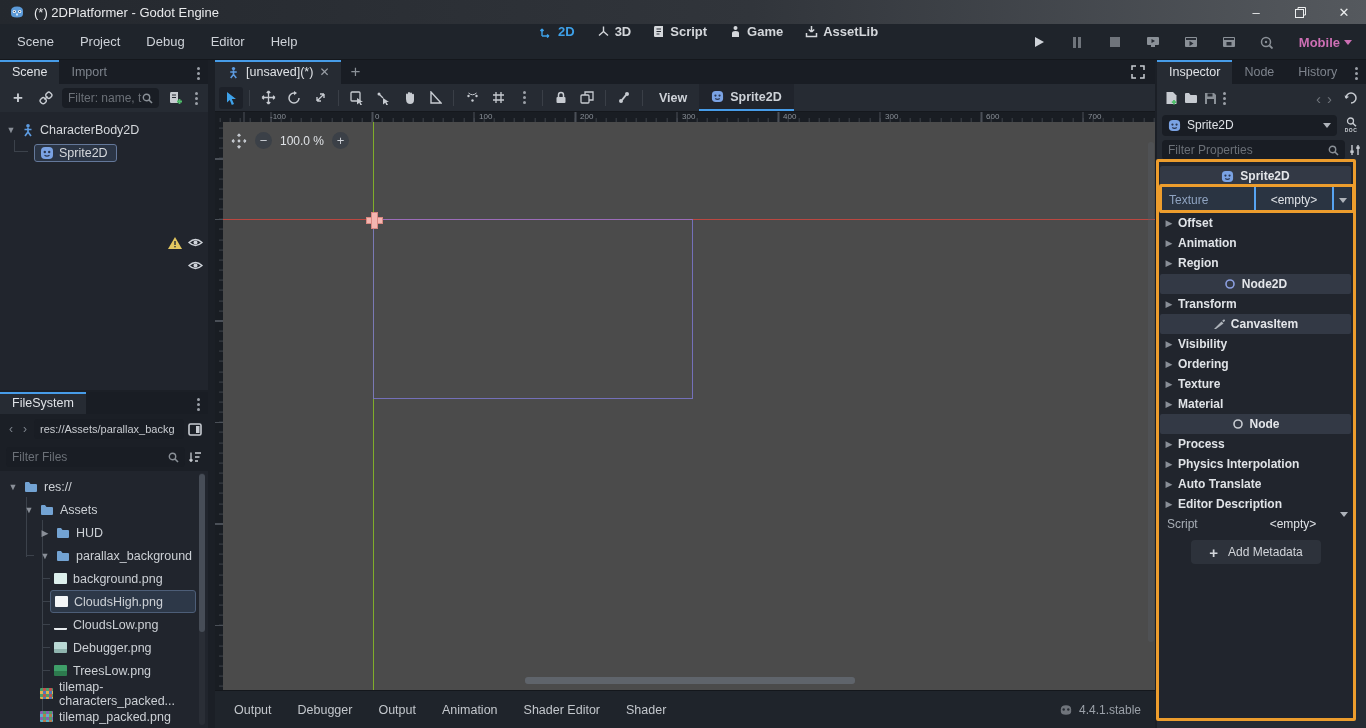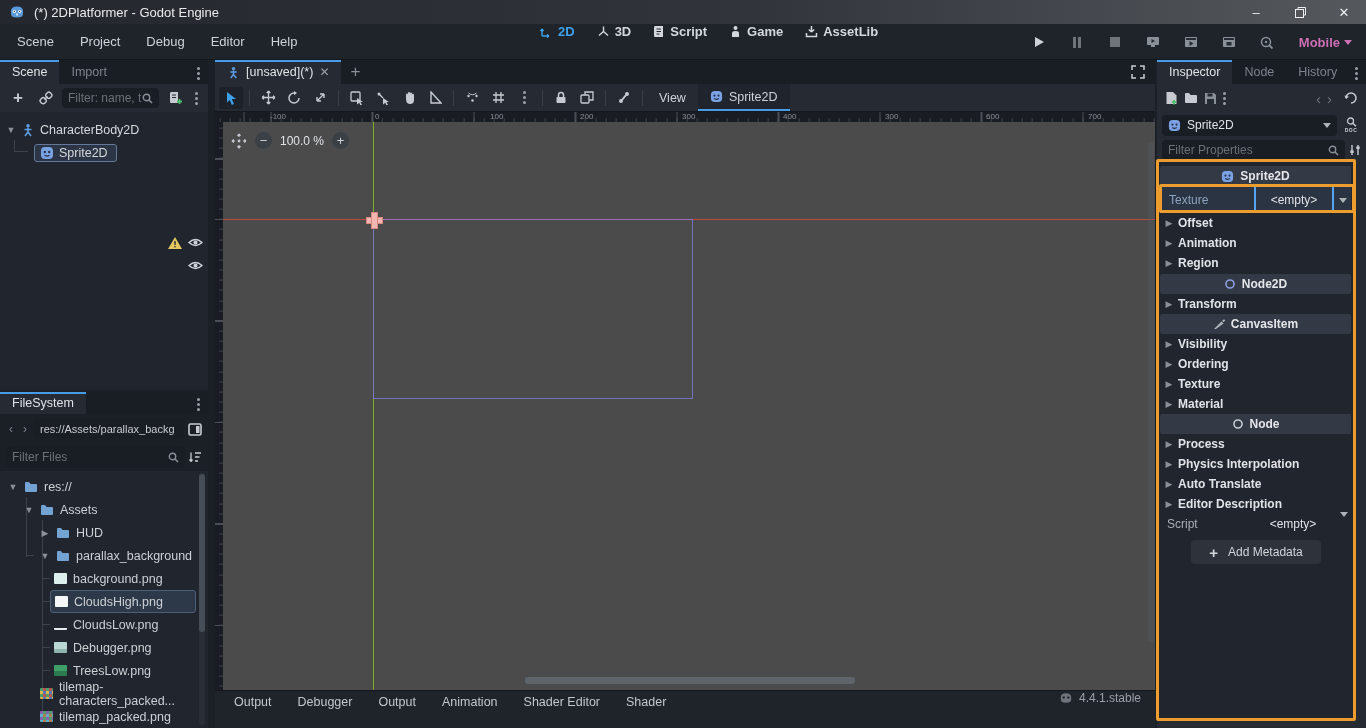--- a/index.html
+++ b/index.html
@@ -47,21 +47,21 @@
   .fs-row { position:absolute; height:23px; display:flex; align-items:center; gap:6px; color:#ccd0d5; font-size:12.5px; }
   .fs-row.selected { background:#2d3848; border:1px solid #4d5e78; border-radius:3px; }
   .thumb { width:13px; height:11px; border-radius:1px; flex:none; }
   .guide { position:absolute; background:#3c424b; }
   .scrollbar-v { position:absolute; background:#2a2e36; border-radius:3px; }
   .scroll-thumb { position:absolute; background:#474d57; border-radius:3px; }
   .chev { color:#8a8f98; font-size:9px; width:10px; text-align:center; flex:none; }
 
   
   .vp-tabbar { left:215px; top:60px; width:940px; height:24px; }
-  .vp-toolbar { left:215px; top:84px; width:940px; height:28px; background:#262b33; border-bottom:1px solid #15181d; display:flex; align-items:center; padding:0 4px; gap:2px; }
+  .vp-toolbar { left:215px; top:84px; width:940px; height:28px; background:#262b33; border-bottom:1px solid #15181d; display:flex; align-items:center; padding:0 4px; gap:2px;font-weight:bold; }
   .tool { width:24px; height:22px; display:flex; align-items:center; justify-content:center; border-radius:3px; }
   .tool.active { background:#1d2129; }
   .tsep { width:1px; height:16px; background:#3a3f47; margin:0 4px; }
   .ruler-top { left:215px; top:112px; width:940px; height:10px; background:#191d23; overflow:hidden; }
   .ruler-top::before { content:""; position:absolute; inset:0; background:repeating-linear-gradient(90deg,#3c4148 0 1px,transparent 1px 10.15px); background-position-x:4.7px; top:6px; }
   .ruler-top::after { content:""; position:absolute; inset:0; background:repeating-linear-gradient(90deg,#4a4f57 0 1px,transparent 1px 101.5px); background-position-x:55.5px; }
   .ruler-left { left:215px; top:122px; width:8px; height:568px; background:#191d23; overflow:hidden; }
   .ruler-left::before { content:""; position:absolute; inset:0; background:repeating-linear-gradient(180deg,#3c4148 0 1px,transparent 1px 10.15px); background-position-y:5.6px; left:4px; }
   .ruler-left::after { content:""; position:absolute; inset:0; background:repeating-linear-gradient(180deg,#4a4f57 0 1px,transparent 1px 101.5px); background-position-y:97px; }
   .rlabel { position:absolute; top:112px; font-size:8px; color:#8a9098; letter-spacing:0; }
@@ -71,21 +71,21 @@
   .vp-rect { position:absolute; left:150px; top:97px; width:320px; height:180px; border:1px solid rgba(122,116,198,.9); border-top-color:rgba(154,111,192,.95); }
   .cross { position:absolute; left:143px; top:90px; width:15px; height:15px; }
   .cross::before { content:""; position:absolute; left:0; top:5px; width:15px; height:5px; background:#f4b6b0; border:1px solid #d98880; }
   .cross::after { content:""; position:absolute; left:5px; top:0; width:5px; height:15px; background:#f4b6b0; border:1px solid #d98880; }
   .zoomw { position:absolute; left:8px; top:10px; display:flex; align-items:center; gap:8px; color:#dfe2e6; font-size:12px; }
   .zbtn { width:17px; height:17px; border-radius:50%; background:#3b4047; color:#cfd3d9; display:flex; align-items:center; justify-content:center; font-size:13px; line-height:1; }
   .hscroll { position:absolute; left:302px; top:555px; width:330px; height:7px; background:#5f646b; border-radius:3px; }
   .vscroll { position:absolute; right:1px; top:20px; width:6px; height:500px; background:rgba(90,95,102,.35); border-radius:3px; }
 
   
-  .bottombar { left:215px; top:690px; width:940px; height:38px; background:#1f242b; border-top:1px solid #14171c; display:flex; padding:0 10px; gap:8px; }
+  .bottombar { left:215px; top:690px; width:940px; height:38px; background:#1f242b; border-top:1px solid #14171c; display:flex; align-items:center; padding:0 10px; gap:8px; }
   .btab { padding:4px 9px; color:#c3c7cc; font-size:12.5px; }
   .version { position:absolute; right:14px; display:flex; align-items:center; gap:6px; color:#9aa0a8; font-size:12px; }
 
   
   .insp-tabs { left:1157px; top:60px; width:209px; height:24px; }
   .insp-toolbar { left:1157px; top:84px; width:209px; height:28px; background:#262b33; display:flex; align-items:center; gap:6px; padding:0 8px; }
   .insp-nodebar { left:1157px; top:112px; width:209px; height:26px; background:#262b33; display:flex; align-items:center; gap:4px; padding:0 5px; }
   .node-select { flex:1; height:21px; background:#191d24; border-radius:4px; display:flex; align-items:center; gap:6px; padding:0 6px; color:#dfe2e6; }
   .insp-filter { left:1157px; top:138px; width:209px; height:24px; background:#262b33; display:flex; align-items:center; gap:4px; padding:0 5px; }
   .insp-body { left:1157px; top:162px; width:209px; height:566px; background:#262b33; }
@@ -566,21 +566,21 @@
           <path d="M4.5 9.2 Q7 11 9.5 9.2" stroke="#2a3650" stroke-width="1.2" fill="none"></path>
         </svg>
       </span>
     <span>Sprite2D</span>
   </div>
 </div>
 
 <div class="abs ruler-top"></div>
 <span class="rlabel" style="left:270px">-100</span>
 <span class="rlabel" style="left:375px">0</span>
-<span class="rlabel" style="left:490px">100</span>
+<span class="rlabel" style="left:479px">100</span>
 <span class="rlabel" style="left:580px">200</span>
 <span class="rlabel" style="left:682px">300</span>
 <span class="rlabel" style="left:783px">400</span>
 <span class="rlabel" style="left:885px">300</span>
 <span class="rlabel" style="left:986px">600</span>
 <span class="rlabel" style="left:1088px">700</span>
 <div class="abs ruler-left"></div>
 
 <div class="abs canvas">
   <div class="axis-x"></div>

